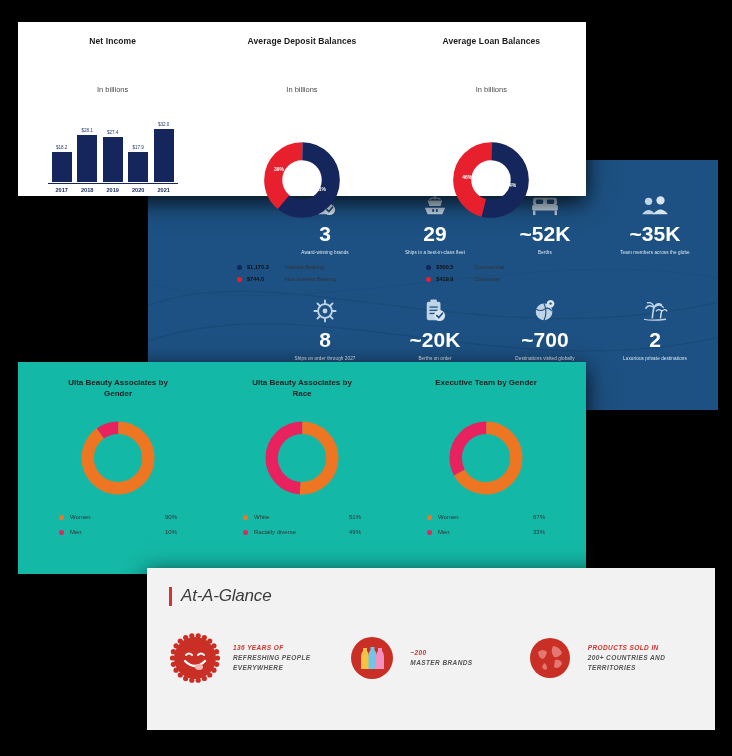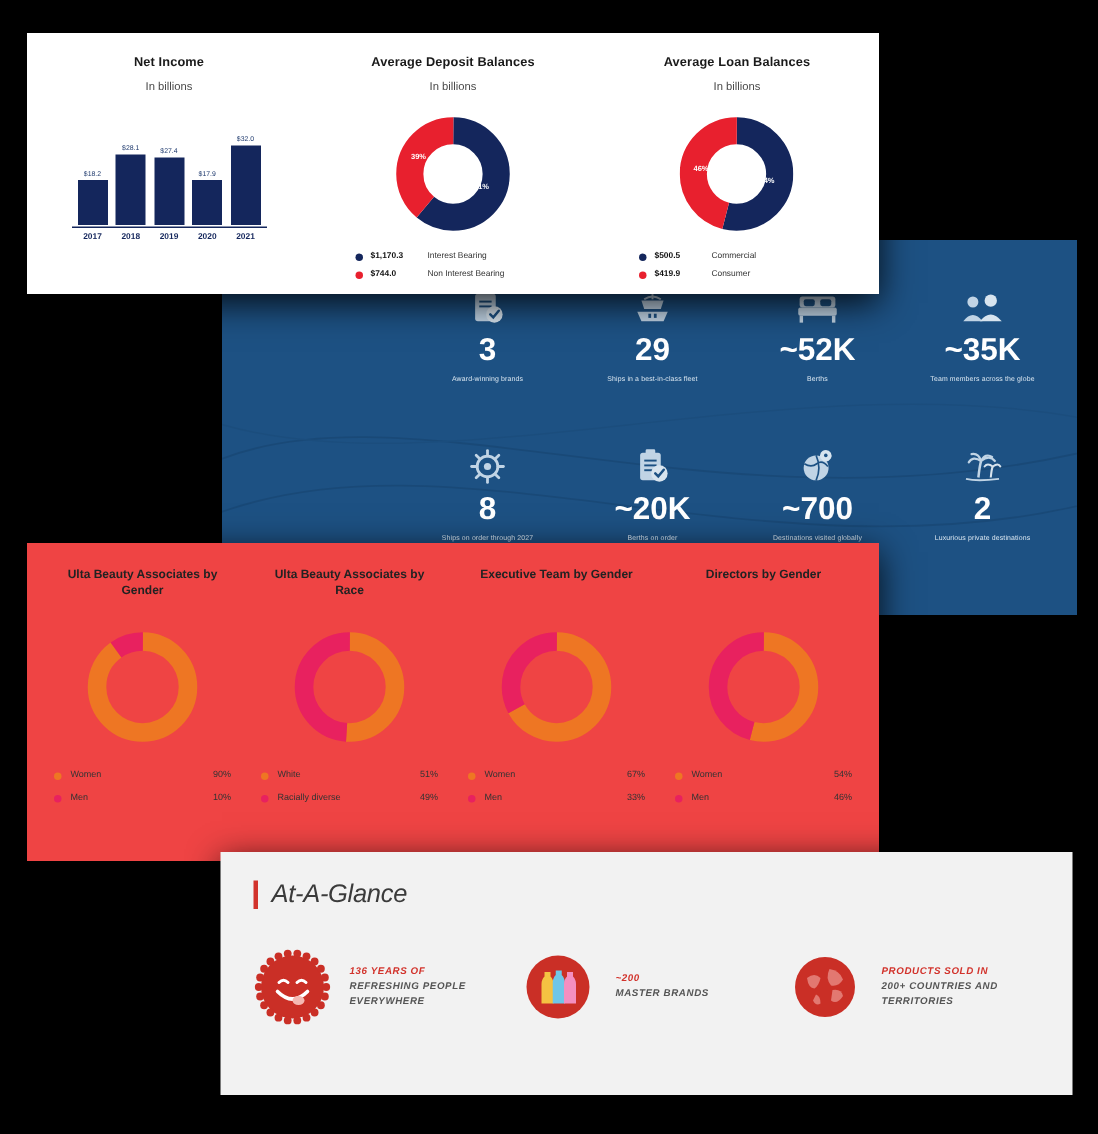--- a/index.html
+++ b/index.html
@@ -9,21 +9,21 @@
     position:relative;
   }
   .panel{position:absolute;box-sizing:border-box;}
   .shadow{box-shadow:0 6px 22px rgba(0,0,0,0.85);}
 
   
   #card-bank{
     left:18px;top:22px;width:568px;height:174px;background:#ffffff;z-index:4;
   }
   #card-bank .cols{display:flex;width:100%;height:100%;}
-  #card-bank .col{flex:1;display:flex;flex-direction:column;align-items:center;padding-top:14px;box-sizing:border-box;}
+  #card-bank .col{flex:1;display:flex;flex-direction:column;align-items:center;padding-top:14px;box-sizing:border-box;gap:32px;}
   .bk-title{font-size:8.5px;font-weight:bold;color:#1a1a1a;letter-spacing:.1px;text-align:center;}
   .bk-sub{font-size:7.5px;color:#4a4a4a;margin-top:7px;text-align:center;}
 
   
   .barchart{margin-top:16px;width:130px;height:86px;position:relative;}
   .bars{position:absolute;left:0;right:0;bottom:14px;height:70px;display:flex;align-items:flex-end;justify-content:space-between;padding:0 4px;box-sizing:border-box;}
   .barwrap{width:20px;display:flex;flex-direction:column;align-items:center;justify-content:flex-end;height:100%;}
   .barval{font-size:4.6px;color:#1f3a6e;margin-bottom:2px;white-space:nowrap;}
   .bar{width:20px;background:#14265c;}
   .baxis{position:absolute;left:0;right:0;bottom:0;height:13px;display:flex;justify-content:space-between;padding:0 4px;box-sizing:border-box;border-top:1px solid #14265c;}
@@ -46,21 +46,21 @@
   #card-cruise .swoosh{position:absolute;inset:0;opacity:.55;}
   .cr-grid{position:absolute;left:122px;top:28px;right:8px;bottom:10px;
            display:grid;grid-template-columns:repeat(4,1fr);grid-template-rows:1fr 1fr;}
   .cr-cell{display:flex;flex-direction:column;align-items:center;justify-content:flex-start;padding-top:4px;}
   .cr-ico{height:26px;display:flex;align-items:center;justify-content:center;opacity:.92;}
   .cr-num{font-size:21px;font-weight:bold;color:#ffffff;line-height:1;margin-top:5px;}
   .cr-lab{font-size:4.6px;color:#dce8f2;margin-top:6px;text-align:center;letter-spacing:.1px;}
 
   
   #card-ulta{
-    left:18px;top:362px;width:568px;height:212px;background:#ef4444;z-index:5;
+    left:18px;top:362px;width:568px;height:212px;background:#14b8a6;z-index:5;
   }
   .ul-cols{display:flex;width:100%;height:100%;padding:16px 8px 0 8px;box-sizing:border-box;}
   .ul-col{flex:1;display:flex;flex-direction:column;align-items:center;}
   .ul-title{font-size:8px;font-weight:bold;color:#222;text-align:center;line-height:1.35;min-height:26px;width:110px;}
   .ul-donut{margin-top:14px;width:80px;height:80px;}
   .ul-legend{margin-top:16px;width:118px;}
   .ul-row{display:flex;align-items:center;margin-bottom:9px;}
   .ul-dot{width:5px;height:5px;border-radius:50%;margin-right:6px;flex:none;}
   .ul-name{font-size:6px;color:#333;flex:1;}
   .ul-pct{font-size:6px;color:#333;}
@@ -365,39 +365,20 @@
           <span class="ul-pct">67%</span>
         </div>
         <div class="ul-row">
           <span class="ul-dot" style="background:#e8215f"></span>
           <span class="ul-name">Men</span>
           <span class="ul-pct">33%</span>
         </div>
       </div>
     </div>
 
-    <div class="ul-col">
-      <div class="ul-title">Directors by Gender</div>
-      <div class="ul-donut"><svg width="80" height="80" viewBox="0 0 42 42" id="ud3">
-            <circle cx="21" cy="21" r="15.9154943" fill="none" stroke="#ee7623" stroke-width="6.5" stroke-dasharray="53.99999996882065 45.999999973439806" stroke-dashoffset="25"></circle>
-            <circle cx="21" cy="21" r="15.9154943" fill="none" stroke="#e8215f" stroke-width="6.5" stroke-dasharray="45.99999997343981 53.999999968820646" stroke-dashoffset="-28.999999968820653"></circle>
-          </svg></div>
-      <div class="ul-legend">
-        <div class="ul-row">
-          <span class="ul-dot" style="background:#ee7623"></span>
-          <span class="ul-name">Women</span>
-          <span class="ul-pct">54%</span>
-        </div>
-        <div class="ul-row">
-          <span class="ul-dot" style="background:#e8215f"></span>
-          <span class="ul-name">Men</span>
-          <span class="ul-pct">46%</span>
-        </div>
-      </div>
-    </div>
 
   </div>
 </div>
 
 <div class="panel shadow" id="card-glance">
   <div class="gl-head">
     <span class="gl-bar"></span>
     <span class="gl-title">At-A-Glance</span>
   </div>
   <div class="gl-items">

